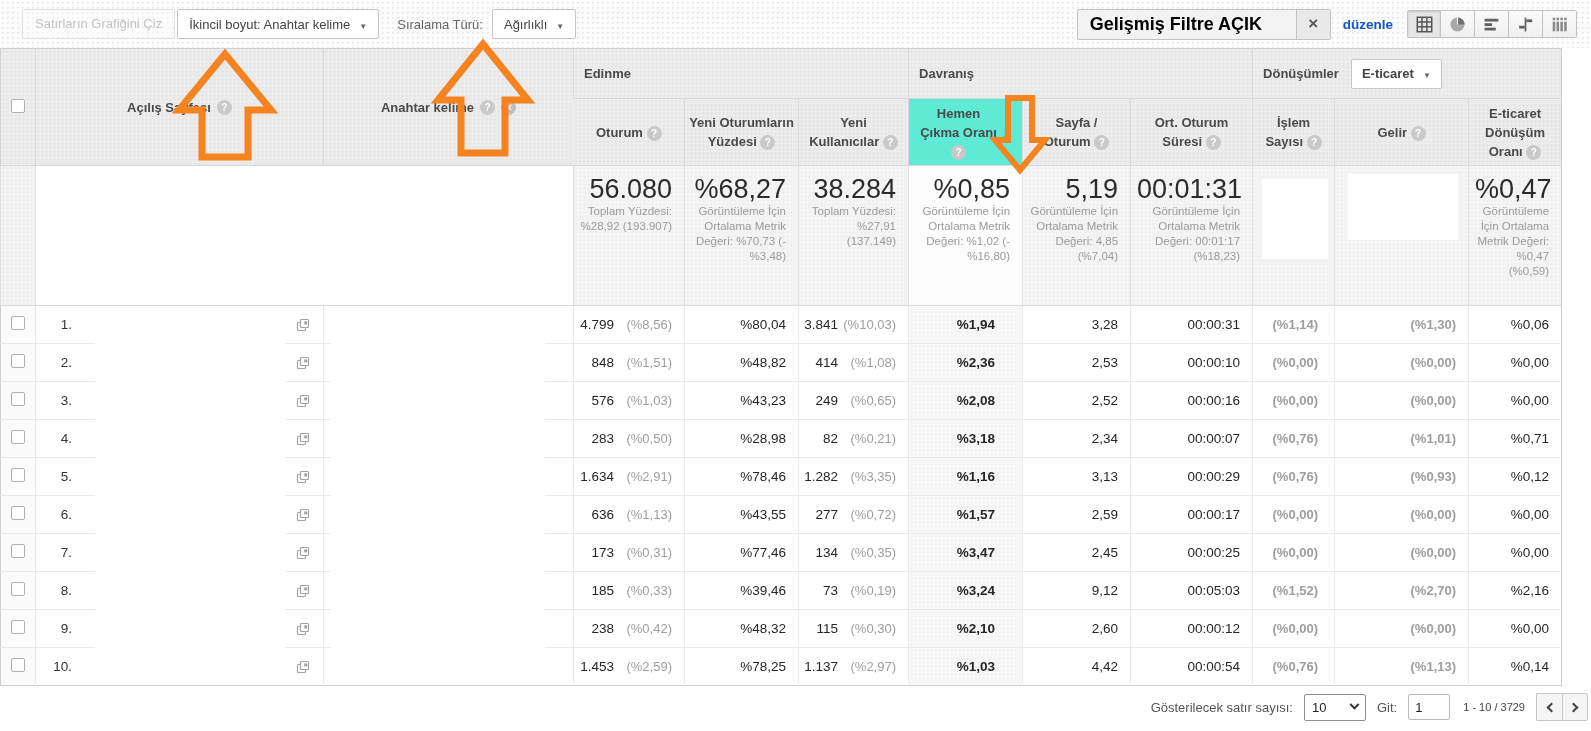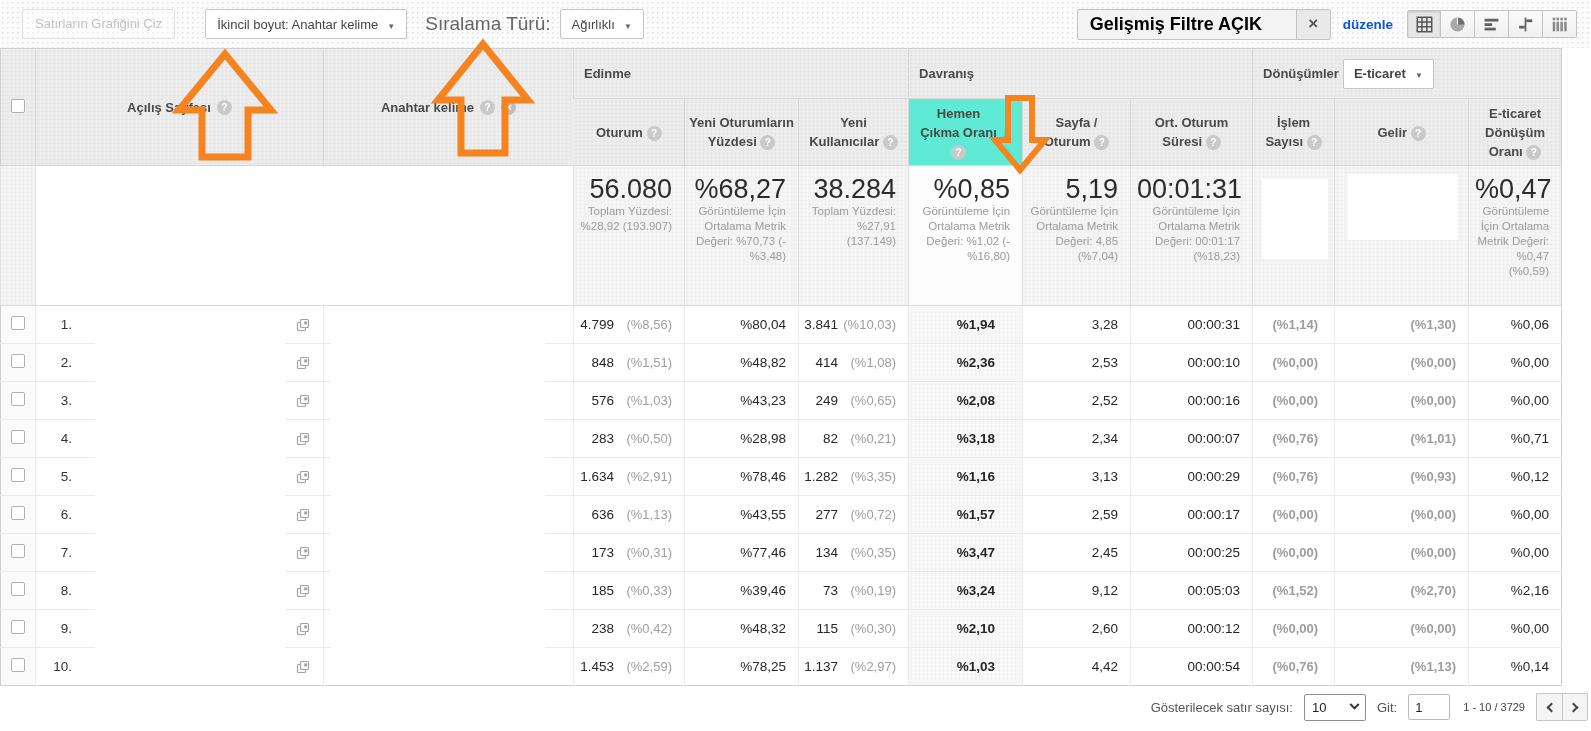--- a/index.html
+++ b/index.html
@@ -17,21 +17,21 @@
     margin-left: 8px; height: 30px; line-height: 28px; padding: 0 12px;
     border: 1px solid #e0e0e0; border-radius: 2px; color: #c3c3c3; font-size: 13px;
     background: rgba(255,255,255,.4); white-space: nowrap;
   }
   .dd {
     display: inline-flex; align-items: center; height: 30px; padding: 0 11px;
     background: #fff; border: 1px solid #c6c6c6; border-radius: 2px;
     font-size: 13px; color: #444; white-space: nowrap; cursor: pointer;
   }
   .dd .caret::before { content: "▼"; font-size: 8px; color: #666; margin-left: 9px; }
-  .tb-label { font-size: 19px; color: #666; margin-left: 18px; white-space: nowrap; }
+  .tb-label { font-size: 13px; color: #666; margin-left: 18px; white-space: nowrap; }
   .spacer { flex: 1; }
   .filter-box {
     display: inline-flex; align-items: stretch; height: 31px;
     border: 1px solid #c2c2c2; border-radius: 2px; background: #f3f3f3; overflow: hidden;
   }
   .filter-text { padding: 0 12px; line-height: 29px; font-size: 18px; font-weight: bold; color: #000000; width: 218px; }
   .filter-x {
     width: 34px; border-left: 1px solid #c2c2c2; background: #e9e9e9;
     display: flex; align-items: center; justify-content: center; cursor: pointer;
   }
@@ -55,21 +55,21 @@
     background-color: #ededed;
     background-image: radial-gradient(#e2e2e2 1px, rgba(0,0,0,0) 1px);
     background-size: 4px 4px;
     font-size: 13px; font-weight: bold; color: #4a4a4a;
   }
   thead th:first-child { border-left: none; }
   .r-group th { height: 50px; }
   .r-metrics th { height: 67px; text-align: center; }
   th.g { text-align: left; padding-left: 10px; }
   th.conv { }
-  .conv-in { display: flex; align-items: center; gap: 4px; padding-left: 10px; }
+  .conv-in { display: flex; align-items: center; gap: 12px; padding-left: 10px; }
   .dd.mini { height: 30px; padding: 0 10px; font-size: 13px; }
   .dim-inner { display: flex; align-items: center; justify-content: center; gap: 6px; }
   .help {
     display: inline-block; width: 15px; height: 15px; border-radius: 50%;
     background: #c9c9c9; color: #fff; font-size: 10px; font-weight: bold;
     line-height: 15px; text-align: center; cursor: pointer;
   }
   .help::before { content: "?"; }
   .remove-dim {
     display: inline-block; width: 15px; height: 15px; border-radius: 50%;
@@ -151,21 +151,21 @@
   .redact { position: absolute; background: #fff; z-index: 5; }
   .arrows { position: absolute; left: 0; top: 0; z-index: 10; pointer-events: none; }
 </style>
 </head>
 <body>
 
 <div class="page">
 
   <div class="toolbar">
     <div class="btn-disabled">Satırların Grafiğini Çiz</div>
-    <div class="dd" style="margin-left:30px">
+    <div class="dd" style="margin-left:2px">
       <span>İkincil boyut: Anahtar kelime</span>
         <span class="caret"></span>
     </div>
     <span class="tb-label">Sıralama Türü:</span>
     <div class="dd" style="margin-left:9px">
       <span>Ağırlıklı</span>
         <span class="caret"></span>
     </div>
     <div class="spacer"></div>
     <div class="filter-box">

